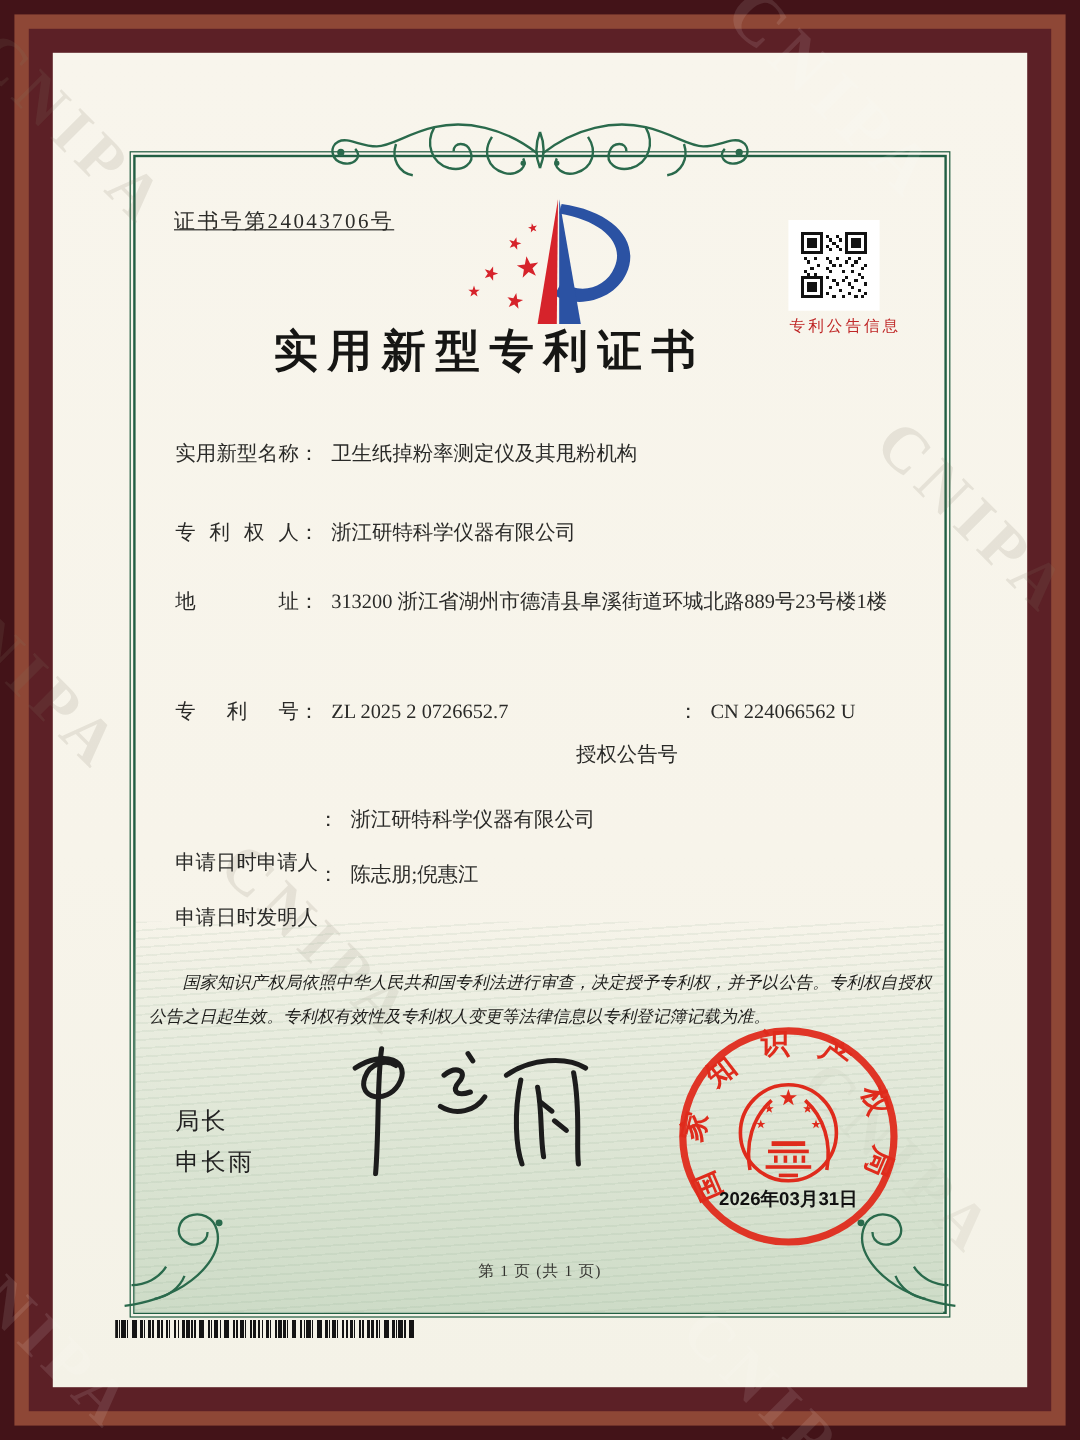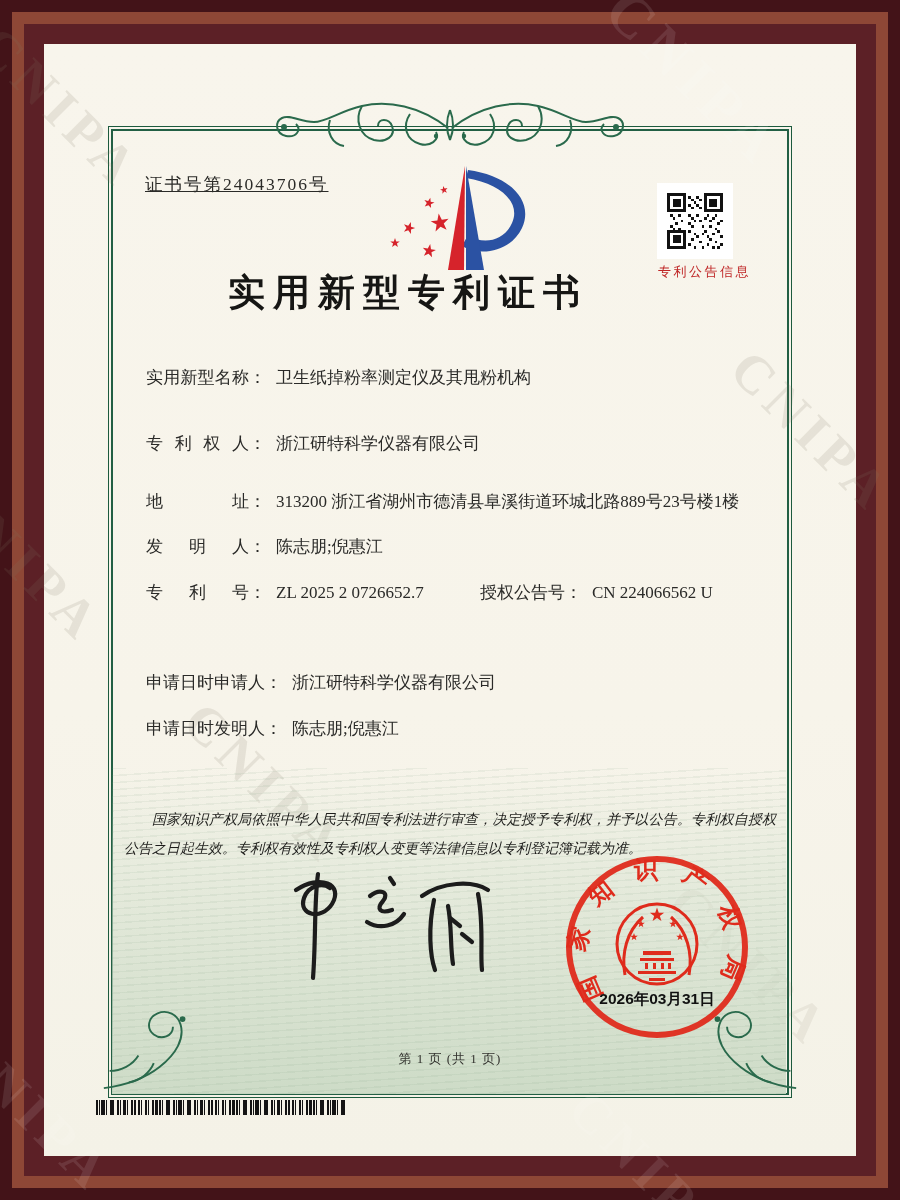--- a/index.html
+++ b/index.html
@@ -46,21 +46,21 @@
     position:absolute;left:639px;top:263px;width:112px;text-align:right;
     font-size:13px;font-weight:400;color:#bf2626;letter-spacing:2.5px;
   }
   .title{
     position:absolute;left:0;top:268px;width:816px;text-align:center;
     font-size:37px;font-weight:700;color:#161614;letter-spacing:8px;
   }
   
   .row{position:absolute;left:146px;width:640px;font-size:17px;line-height:27px;color:#2a2a28;}
   .lab{display:inline-block;width:103px;text-align:justify;text-align-last:justify;vertical-align:top;}
-  .llab{display:inline-block;vertical-align:top;}
+  .llab{display:inline-block;vertical-align:top;margin-top:36px;}
   .colon{display:inline-block;vertical-align:top;}
   .val{display:inline-block;margin-left:10px;vertical-align:top;}
   .val-wrap{width:500px;}
   .rcol{position:absolute;left:334px;top:0;white-space:nowrap;}
   .r1{top:364px;} .r2{top:430px;} .r3{top:488px;} .r4{top:533px;}
   .r5{top:579px;} .r6{top:623px;} .r7{top:669px;} .r8{top:715px;}
   
   .legal{
     position:absolute;left:124px;top:792px;width:652px;
     font-size:14px;line-height:28.5px;color:#1d1d1b;
@@ -181,36 +181,37 @@
 
   <div class="row r1">
     <span class="lab">实用新型名称</span><span class="colon">：</span><span class="val">卫生纸掉粉率测定仪及其甩粉机构</span>
   </div>
   <div class="row r2">
     <span class="lab">专利权人</span><span class="colon">：</span><span class="val">浙江研特科学仪器有限公司</span>
   </div>
   <div class="row r3">
     <span class="lab">地址</span><span class="colon">：</span><span class="val val-wrap">313200 浙江省湖州市德清县阜溪街道环城北路889号23号楼1楼</span>
   </div>
-  <div class="row r4">
-    <span class="lab">发明人</span><span class="colon">：</span><span class="val">陈志朋;倪惠江</span>
-  </div>
   <div class="row r5">
     <span class="lab">专利号</span><span class="colon">：</span><span class="val">ZL 2025 2 0726652.7</span>
     <span class="rcol"><span class="llab">授权公告号</span><span class="colon">：</span><span class="val">CN 224066562 U</span></span>
   </div>
   <div class="row r7">
     <span class="llab">申请日时申请人</span><span class="colon">：</span><span class="val">浙江研特科学仪器有限公司</span>
   </div>
   <div class="row r8">
     <span class="llab">申请日时发明人</span><span class="colon">：</span><span class="val">陈志朋;倪惠江</span>
   </div>
 
   <p class="legal">国家知识产权局依照中华人民共和国专利法进行审查，决定授予专利权，并予以公告。专利权自授权公告之日起生效。专利权有效性及专利权人变更等法律信息以专利登记簿记载为准。</p>
 
+  <div class="commissioner">
+    <div>局长</div>
+    <div>申长雨</div>
+  </div>
 
   <svg class="signature" width="235" height="118" viewBox="0 0 235 118">
     <g stroke="#1c1c1c" stroke-width="4.2" fill="none" stroke-linecap="round" stroke-linejoin="round">
       <path d="M56,8 C52,36 54,74 51,112"></path>
       <path d="M34,24 C58,8 82,18 70,38 C60,54 36,50 42,32 C46,20 60,16 68,22"></path>
       <path d="M108,30 C118,22 128,26 121,35 C114,43 118,48 130,44"></path>
       <path d="M105,56 C118,64 134,60 142,48"></path>
       <path d="M128,12 l4,6"></path>
       <path d="M160,30 C180,16 210,14 226,24"></path>
       <path d="M172,34 C166,62 168,90 173,104"></path>

